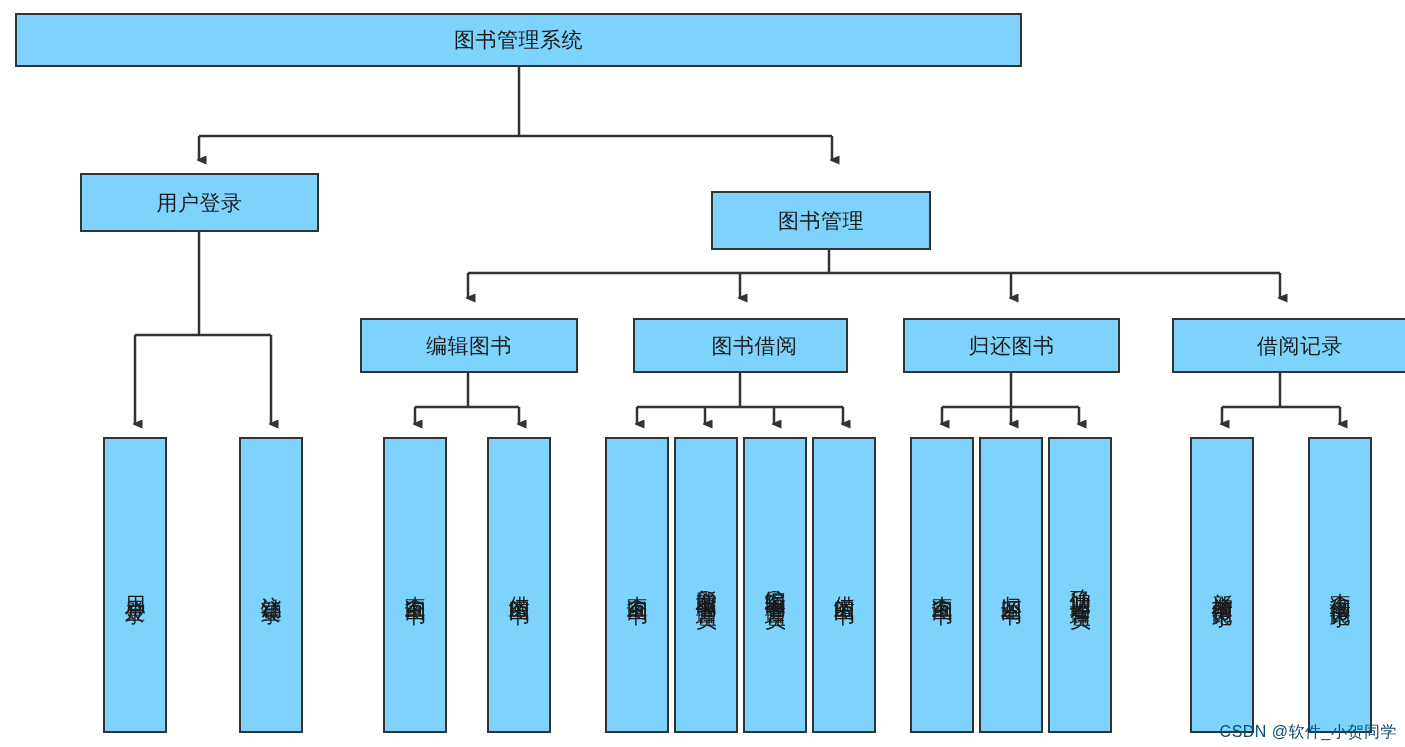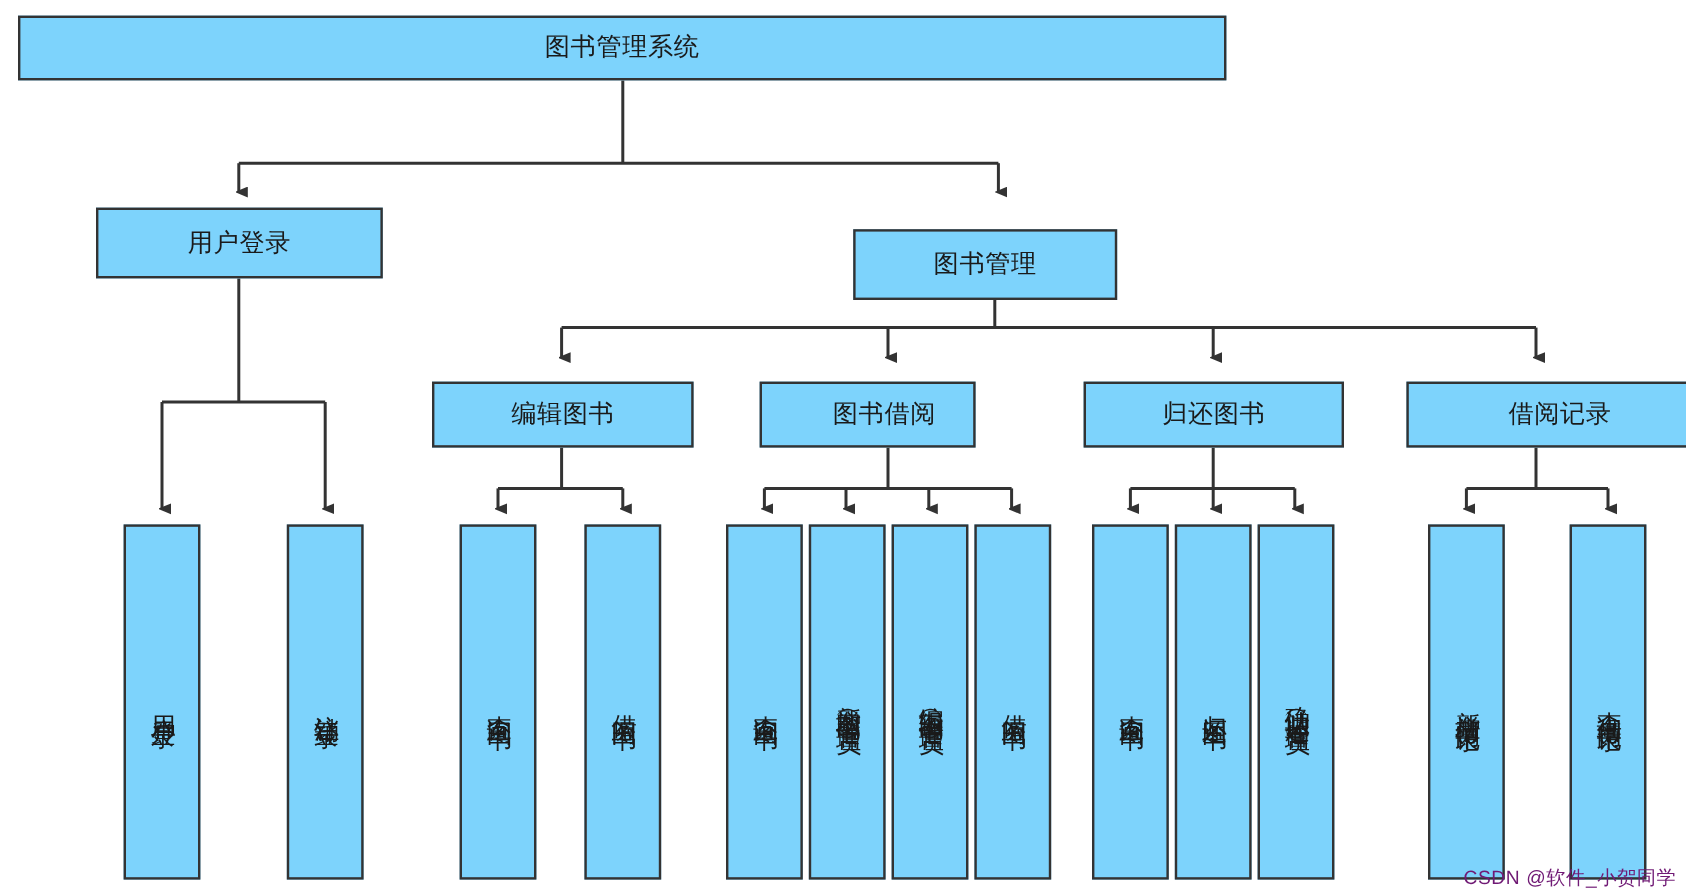--- a/index.html
+++ b/index.html
@@ -54,21 +54,21 @@
   .node.v .vlabel {
     writing-mode: vertical-rl;
     text-orientation: upright;
     display: block;
   }
   #watermark {
     position: absolute;
     right: 8px;
     bottom: 4px;
     font-size: 16px;
-    color: #701a75;
+    color: #0c4a6e;
     letter-spacing: 0.5px;
     z-index: 5;
     white-space: nowrap;
   }
 </style>
 </head>
 <body>
 
 <div id="canvas">
 
@@ -129,21 +129,21 @@
   <div class="node h" style="left:80px; top:173px; width:239px; height:59px;">
     <span>用户登录</span>
   </div>
   <div class="node h" style="left:711px; top:173px; width:220px; height:59px;margin-top:18px;">
     <span>图书管理</span>
   </div>
 
   <div class="node h" style="left:360px; top:318px; width:218px; height:55px;">
     <span>编辑图书</span>
   </div>
-  <div class="node h" style="left:633px; top:318px; width:180px; height:55px;padding-left:28px;">
+  <div class="node h" style="left:633px; top:318px; width:215px; height:55px;padding-left:28px;">
     <span>图书借阅</span>
   </div>
   <div class="node h" style="left:903px; top:318px; width:217px; height:55px;">
     <span>归还图书</span>
   </div>
   <div class="node h" style="left:1172px; top:318px; width:256px; height:55px;">
     <span>借阅记录</span>
   </div>
 
   <div class="node v" style="left:103px; top:437px; width:64px; height:296px;">

